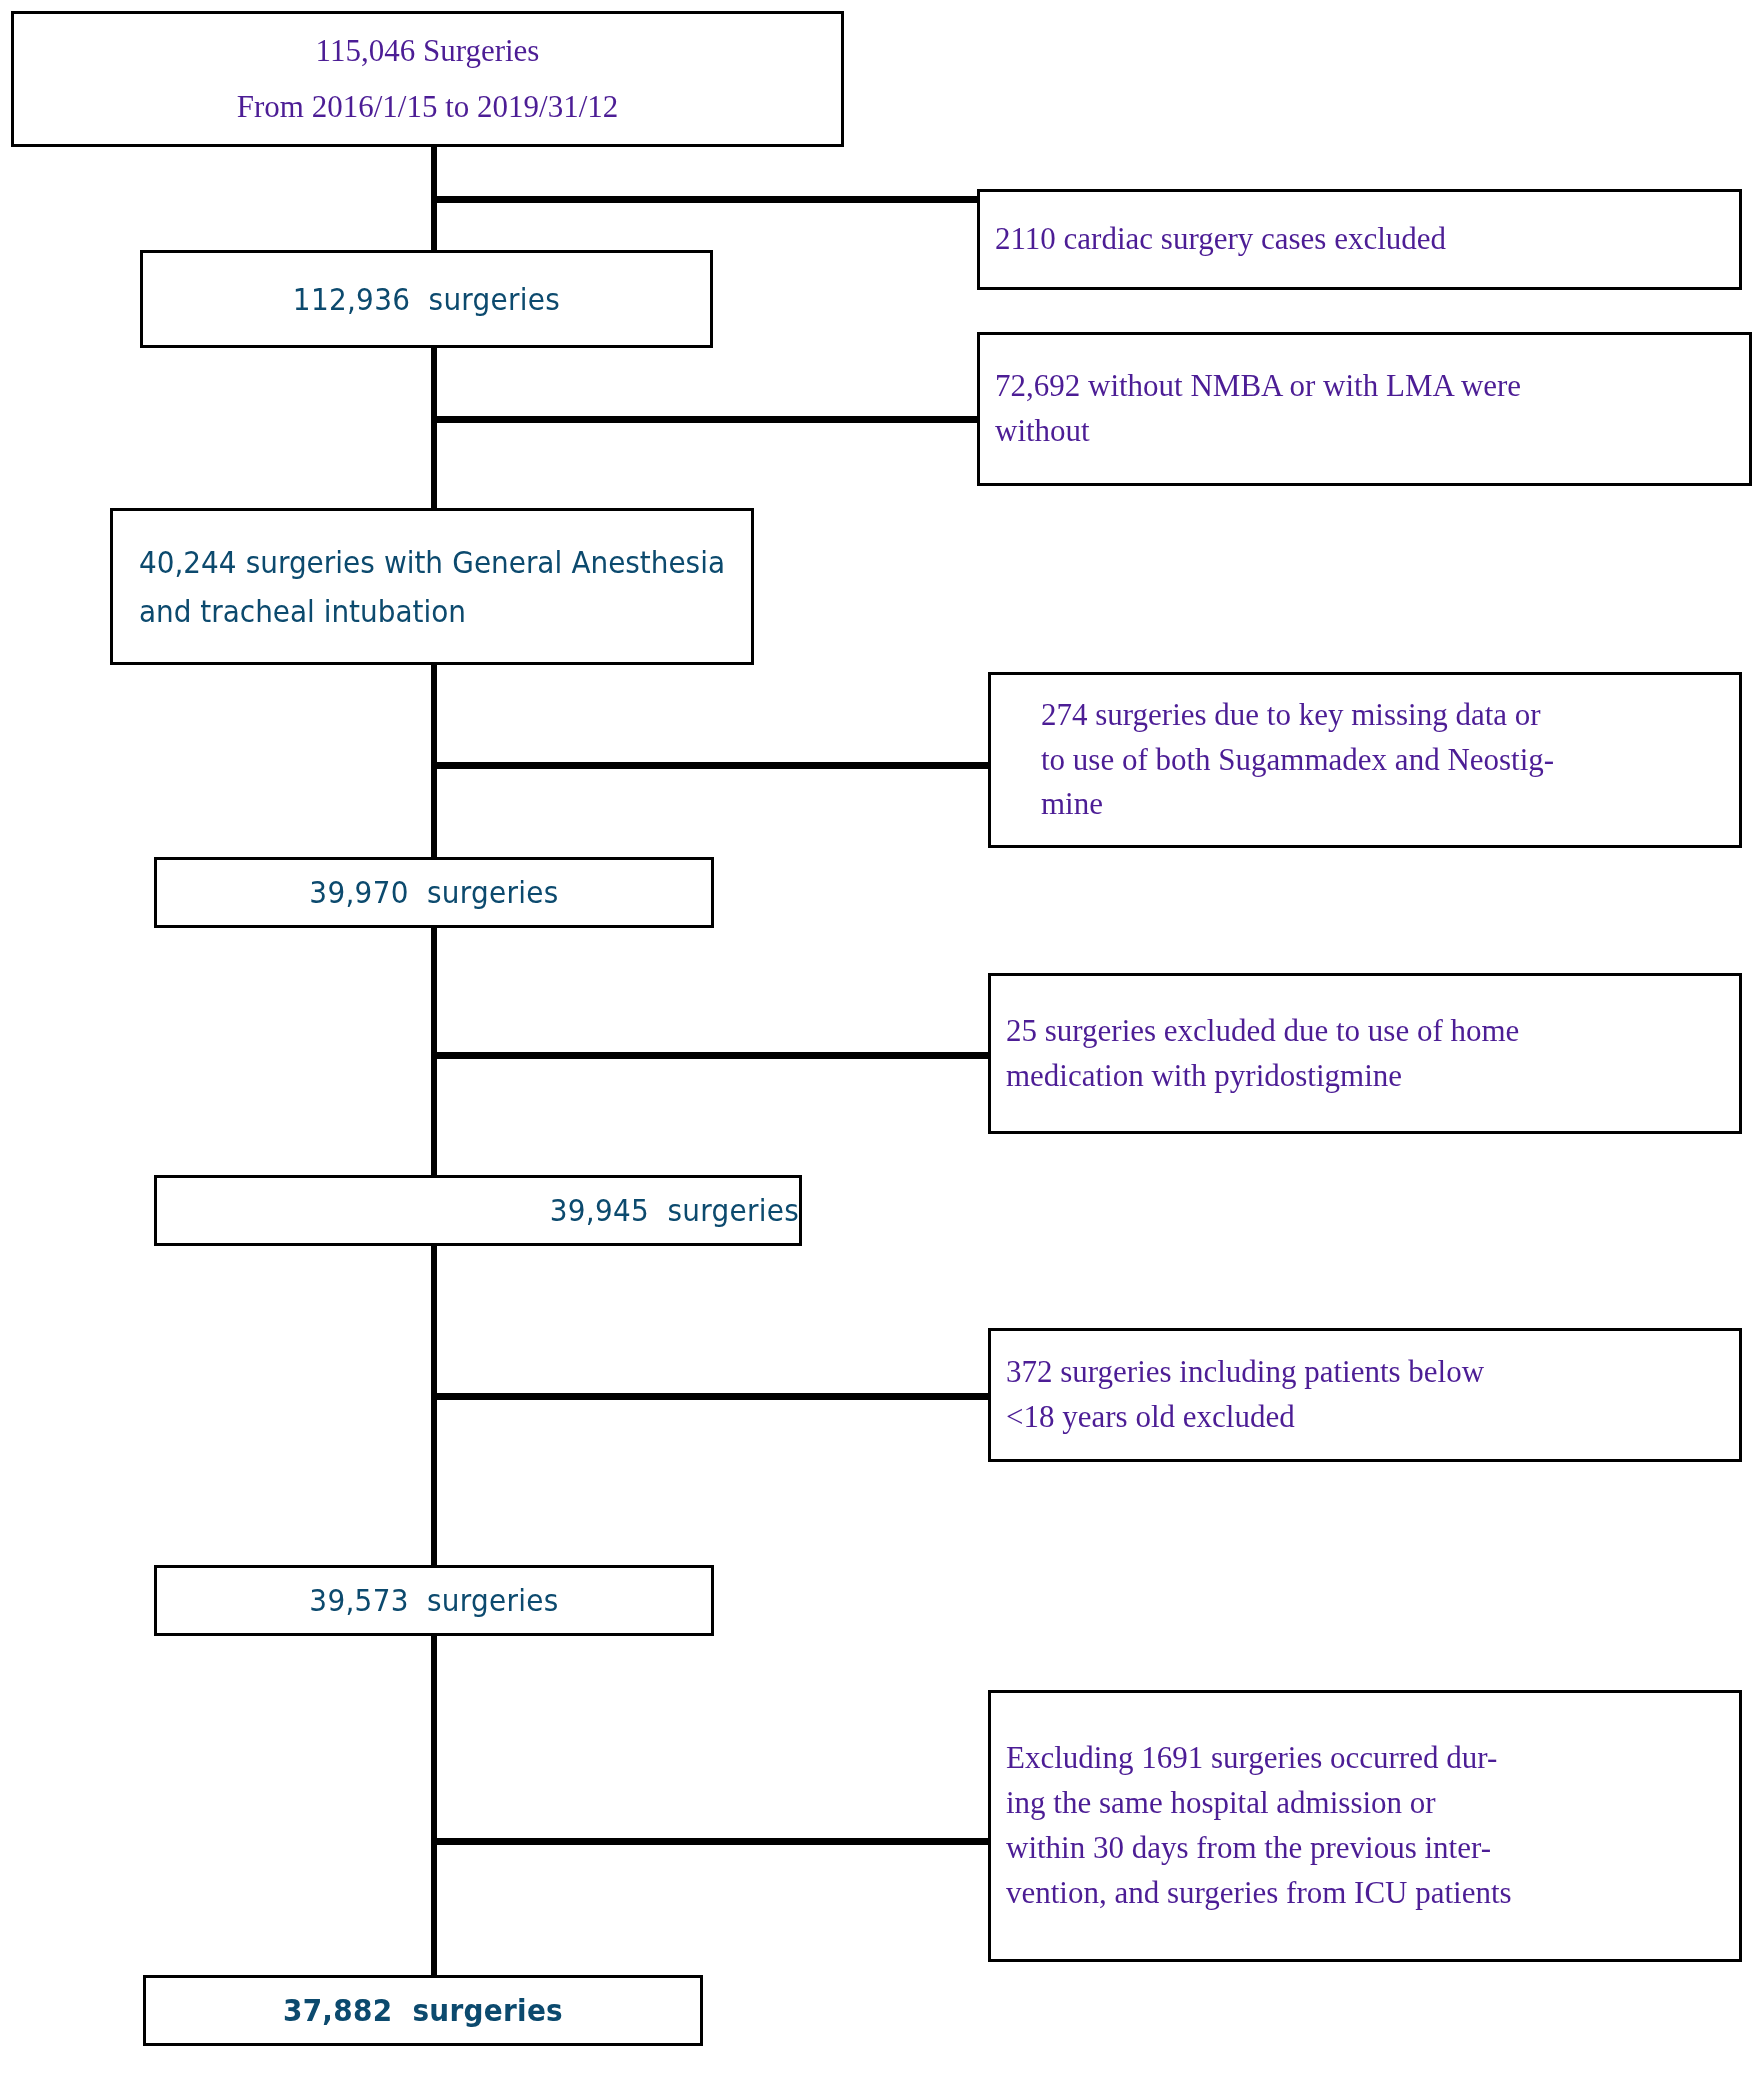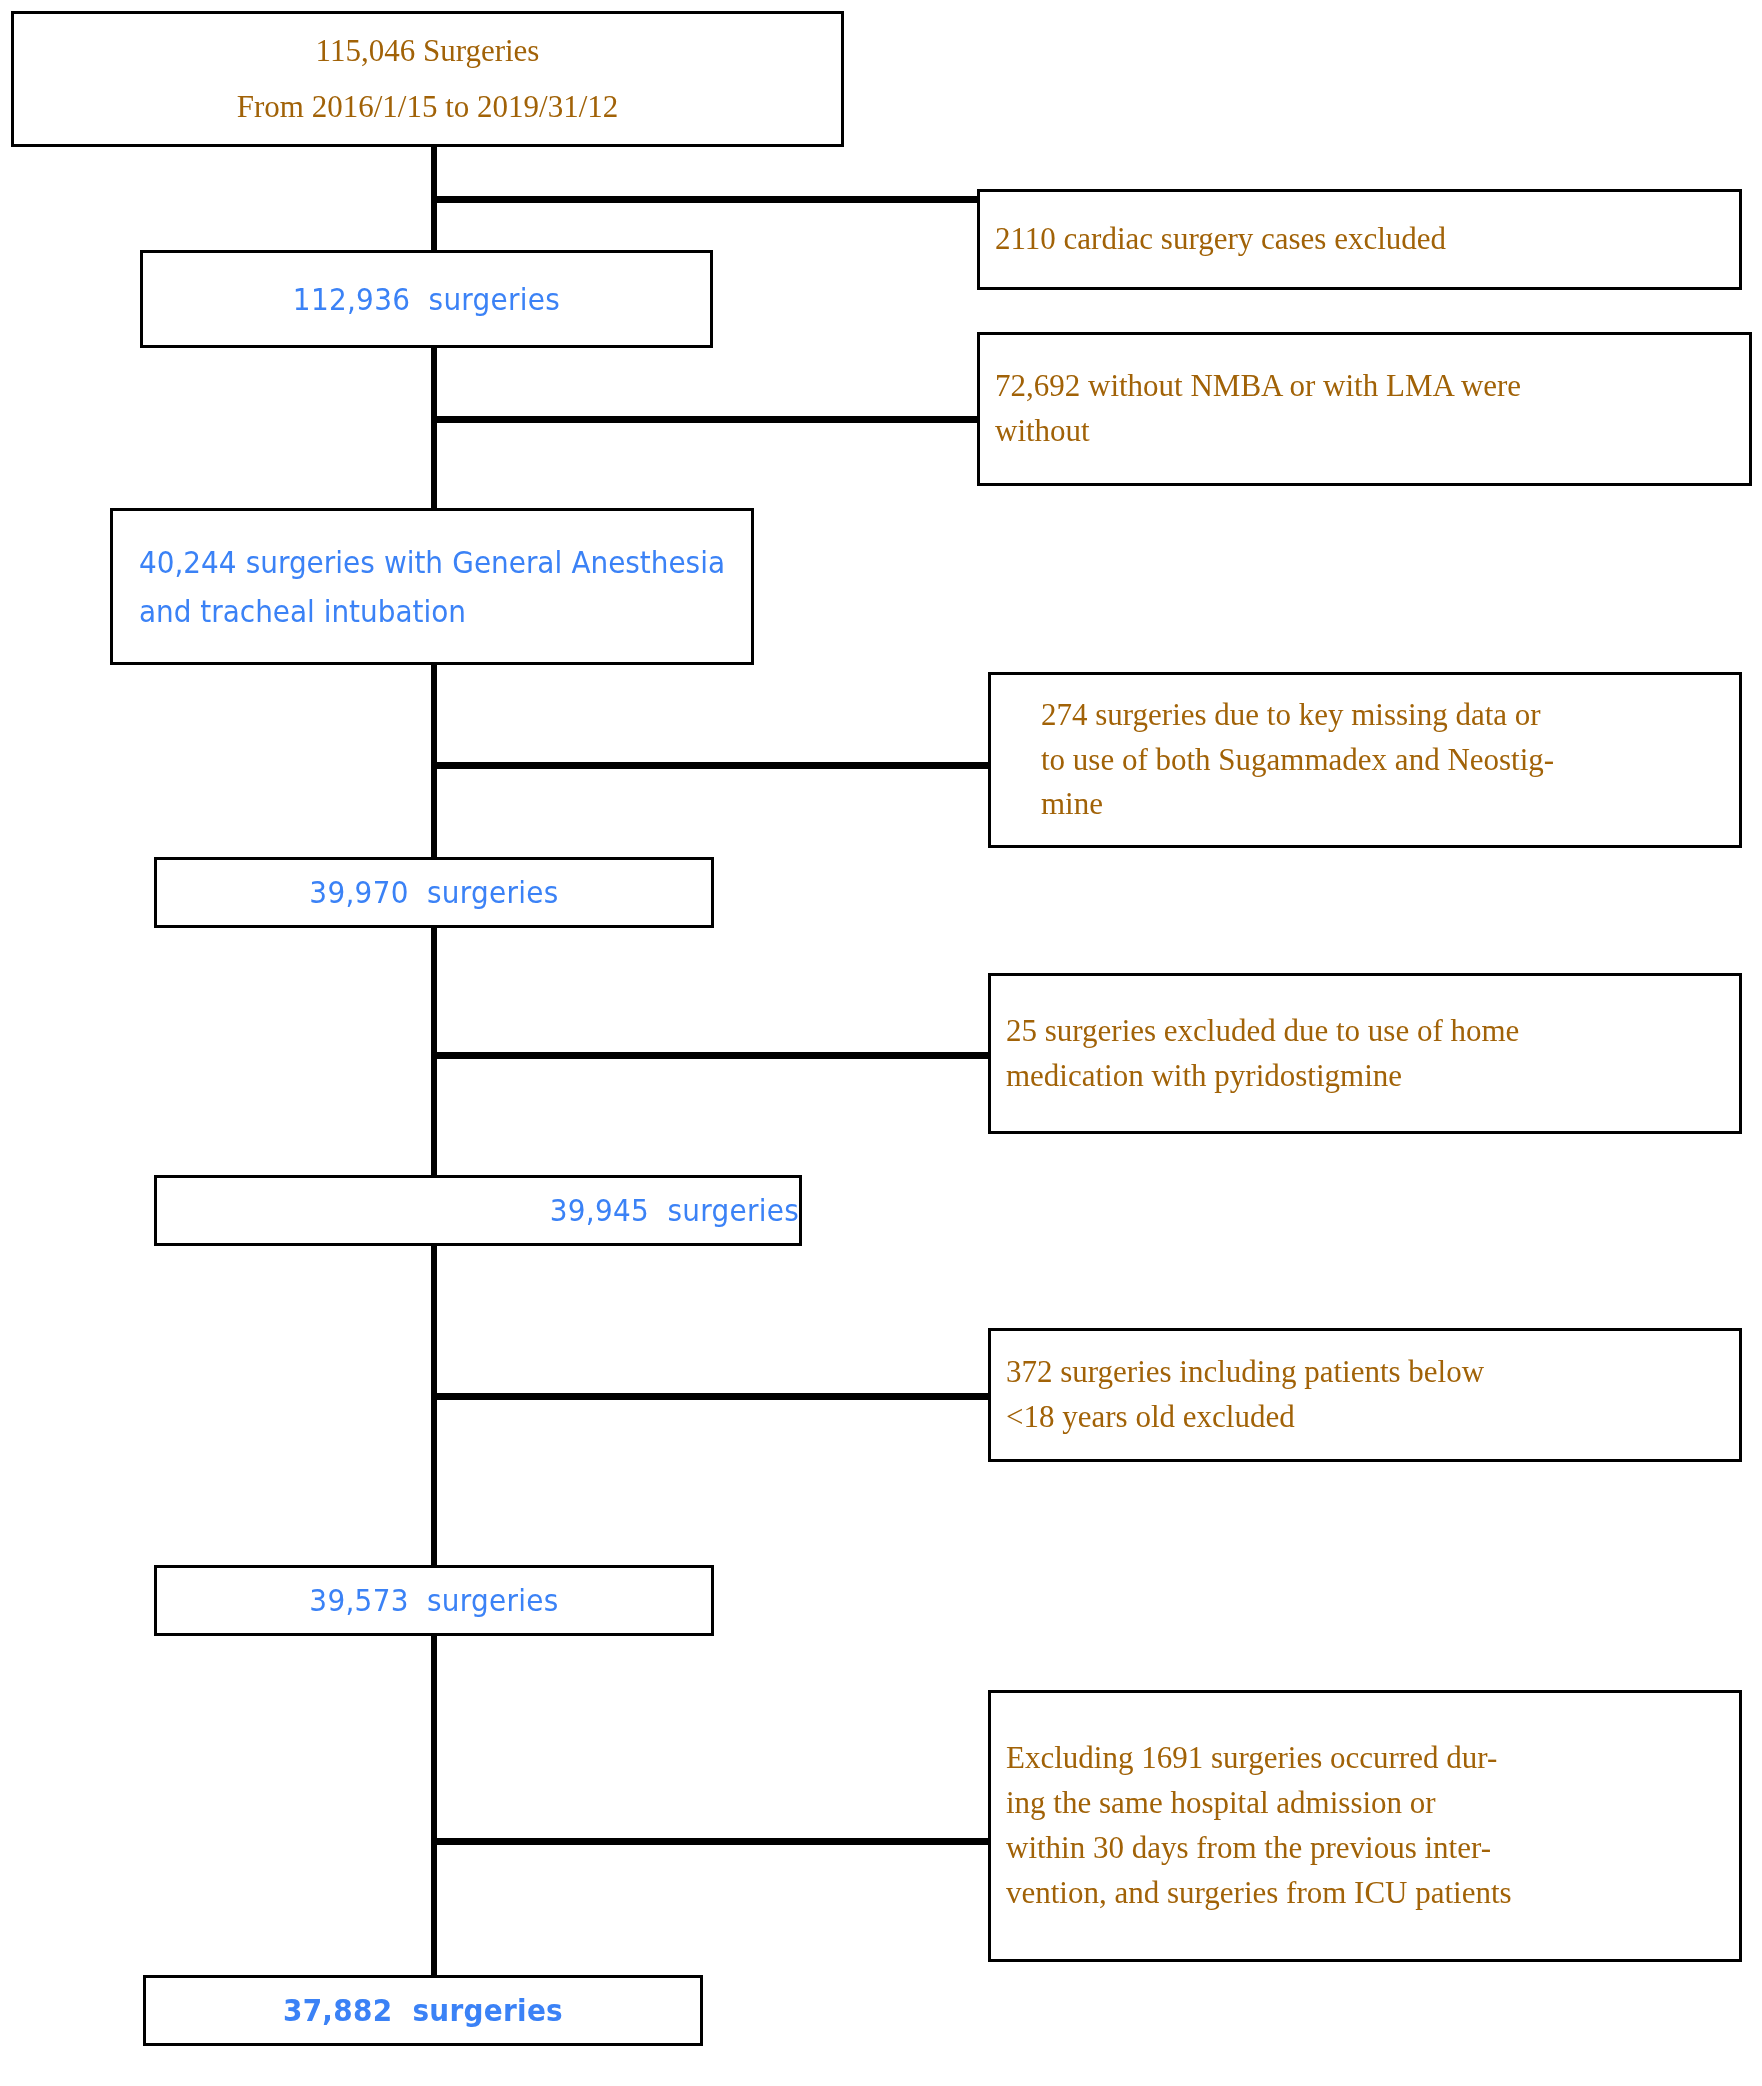--- a/index.html
+++ b/index.html
@@ -36,41 +36,41 @@
     text-align: justify;
   }
 
   
   .sans-txt {
     font-family: "DejaVu Sans Condensed", "Liberation Sans Narrow",
                  "Liberation Sans", sans-serif;
     font-stretch: condensed;
     font-size: 31px;
     line-height: 1.55;
-    color: #3b82f6;
+    color: #0c4a6e;
     letter-spacing: 0.3px;
     white-space: pre;
   }
   .sans-txt.justified {
     white-space: normal;
     text-align: justify;
     text-align-last: left;
     padding: 0 26px;
     letter-spacing: 0px;
   }
   .sans-txt.bold {
     font-weight: bold;
   }
 
   
   .serif-txt {
     font-family: "Liberation Serif", "DejaVu Serif", serif;
     font-size: 31px;
     line-height: 1.45;
-    color: #a16207;
+    color: #4c1d95;
     white-space: normal;
   }
   .serif-txt.pad {
     padding: 0 14px 0 15px;
   }
   .serif-txt.justify {
     text-align: justify;
     text-align-last: left;
     hyphens: manual;
   }

